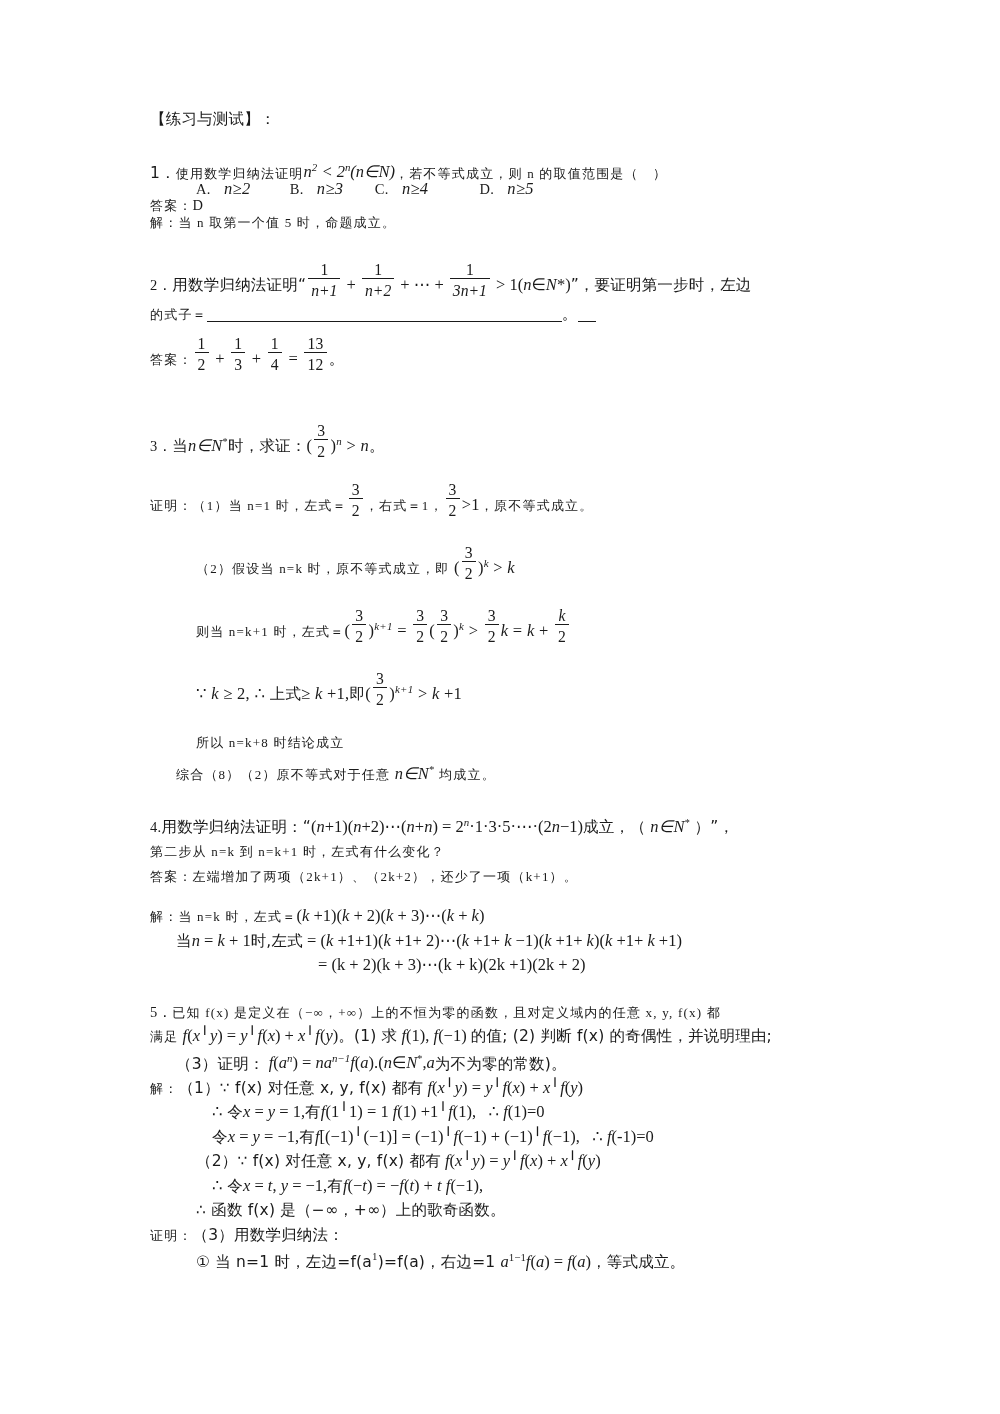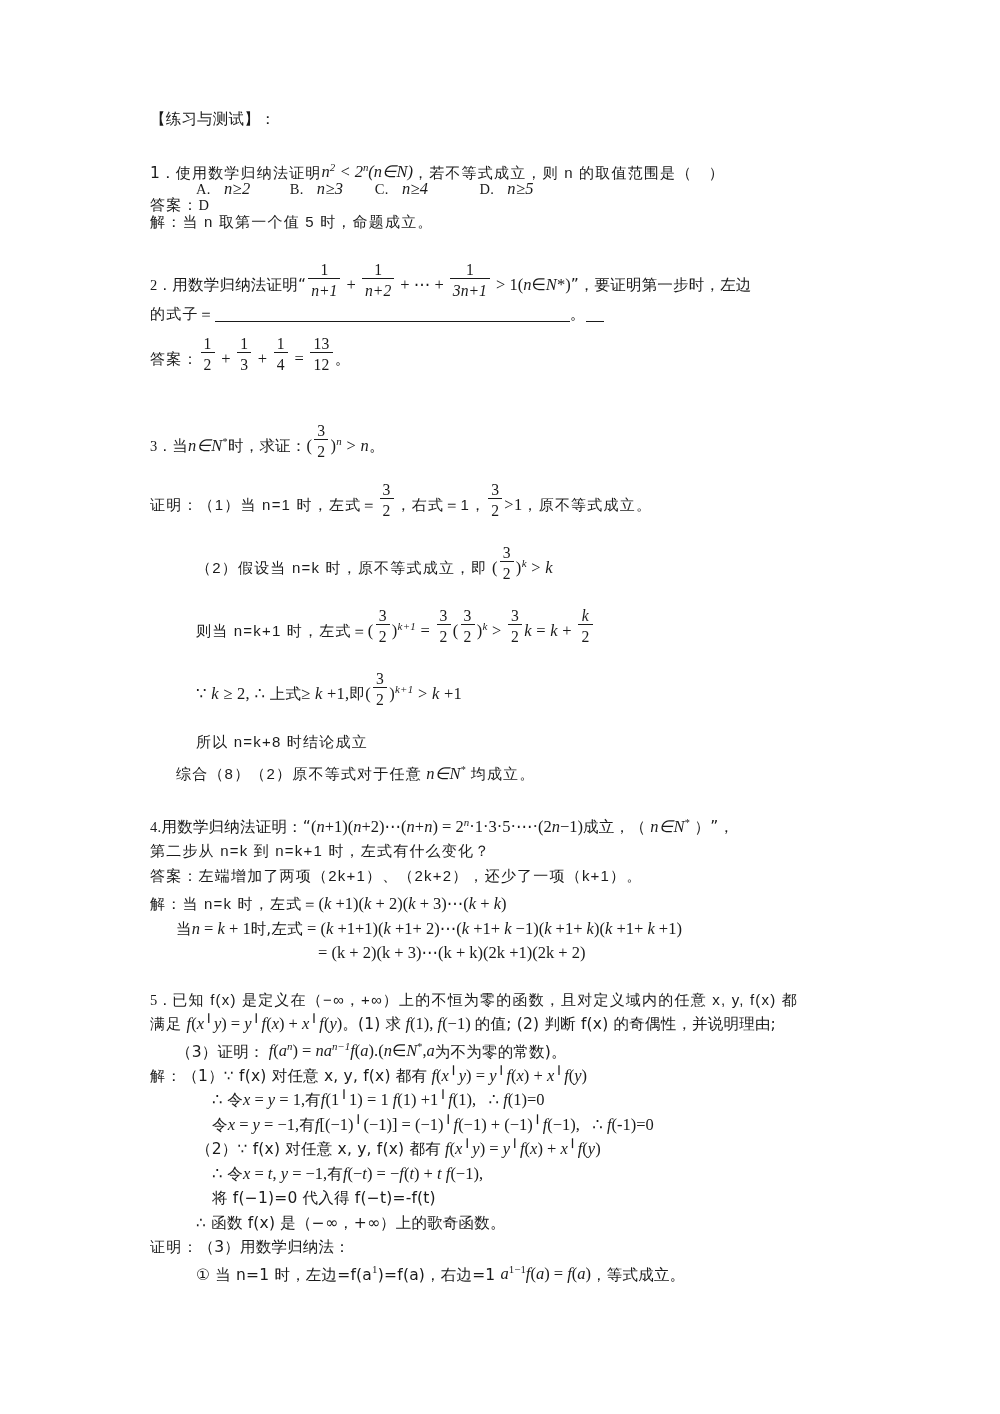--- a/index.html
+++ b/index.html
@@ -75,22 +75,22 @@
 
   .blank-line {
     display: inline-block;
     border-bottom: 1.2px solid #1a1a1a;
     height: 0.95em;
     vertical-align: -0.18em;
   }
   .w-blank { width: 355px; }
 
   .hanzi {
-    font-family: Liberation Sans, sans-serif;
-    font-size: 15px;
+    font-family: Liberation Serif, serif;
+    font-size: 13px;
     letter-spacing: 1.2px;
   }
   .hanzi-t {
     font-family: "DejaVu Sans", "Liberation Sans", sans-serif;
     font-size: 15.5px;
     letter-spacing: 0.2px;
   }
   .sml { font-size: 14.5px; }
   .box { font-family: "DejaVu Sans", sans-serif; }
 </style>
@@ -147,21 +147,21 @@
 
     <div class="gap-xl"></div>
 
     <div class="blk">
       <span class="ln"><span class="mr sml">4.</span><span class="hanzi-t">用数学归纳法证明：“</span><span class="mr tight">(<span class="mi">n</span>+1)(<span class="mi">n</span>+2)⋯(<span class="mi">n</span>+<span class="mi">n</span>) = 2<sup>n</sup>·1·3·5·⋯·(2<span class="mi">n</span>−1)</span><span class="hanzi-t">成立，（</span><span class="mi"> n∈N<span class="star">*</span> </span><span class="hanzi-t">）”，</span></span>
 
       <span class="ln" style="margin-top:8px;"><span class="hanzi">第二步从 n=k 到 n=k+1 时，左式有什么变化？</span></span>
 
       <span class="ln" style="margin-top:8px;"><span class="hanzi">答案：</span><span class="hanzi">左端增加了两项（2k+1）、（2k+2），还少了一项（k+1）。</span></span>
 
-      <span class="ln" style="margin-top:12px;"><span class="hanzi">解：</span><span class="hanzi">当 n=k 时，左式＝</span><span class="mr tight">(<span class="mi">k</span> +1)(<span class="mi">k</span> + 2)(<span class="mi">k</span> + 3)⋯(<span class="mi">k</span> + <span class="mi">k</span>)</span></span>
+      <span class="ln" style="margin-top:24px;"><span class="hanzi">解：</span><span class="hanzi">当 n=k 时，左式＝</span><span class="mr tight">(<span class="mi">k</span> +1)(<span class="mi">k</span> + 2)(<span class="mi">k</span> + 3)⋯(<span class="mi">k</span> + <span class="mi">k</span>)</span></span>
 
       <span class="ln ind1" style="margin-top:8px;"><span class="hanzi-t">当</span><span class="mr tight"><span class="mi">n</span> = <span class="mi">k</span> + 1</span><span class="hanzi-t">时,左式</span><span class="mr tight"> = (<span class="mi">k</span> +1+1)(<span class="mi">k</span> +1+ 2)⋯(<span class="mi">k</span> +1+ <span class="mi">k</span> −1)(<span class="mi">k</span> +1+ <span class="mi">k</span>)(<span class="mi">k</span> +1+ <span class="mi">k</span> +1)</span></span>
 
       <span class="ln ind6" style="margin-top:8px;"><span class="mr tight">= (k + 2)(k + 3)⋯(k + k)(2k +1)(2k + 2)</span></span>
     </div>
 
     <div class="gap-lg"></div>
 
     <div class="blk">
       <span class="ln"><span class="mr sml">5．</span><span class="hanzi">已知 f(x) 是定义在（−∞，+∞）上的不恒为零的函数，且对定义域内的任意 x, y, f(x) 都</span></span>
@@ -173,21 +173,20 @@
       <span class="ln" style="margin-top:8px;"><span class="hanzi">解：</span><span class="hanzi-t">（1）∵ f(x) 对任意 x, y, f(x) 都有</span><span class="mr tight"> <span class="mi">f</span>(<span class="mi">x</span><span class="box">╵</span><span class="mi">y</span>) = <span class="mi">y</span><span class="box">╵</span><span class="mi">f</span>(<span class="mi">x</span>) + <span class="mi">x</span><span class="box">╵</span><span class="mi">f</span>(<span class="mi">y</span>)</span></span>
 
       <span class="ln ind3" style="margin-top:8px;"><span class="mr">∴ </span><span class="hanzi-t">令</span><span class="mr tight"><span class="mi">x</span> = <span class="mi">y</span> = 1,</span><span class="hanzi-t">有</span><span class="mr tight"><span class="mi">f</span>(1<span class="box">╵</span>1) = 1 <span class="mi">f</span>(1) +1<span class="box">╵</span><span class="mi">f</span>(1), &nbsp; ∴ <span class="mi">f</span>(1)=0</span></span>
 
       <span class="ln ind3" style="margin-top:8px;"><span class="hanzi-t">令</span><span class="mr tight"><span class="mi">x</span> = <span class="mi">y</span> = −1,</span><span class="hanzi-t">有</span><span class="mr tight"><span class="mi">f</span>[(−1)<span class="box">╵</span>(−1)] = (−1)<span class="box">╵</span><span class="mi">f</span>(−1) + (−1)<span class="box">╵</span><span class="mi">f</span>(−1), &nbsp; ∴ <span class="mi">f</span>(-1)=0</span></span>
 
       <span class="ln ind2" style="margin-top:8px;"><span class="hanzi-t">（2）∵ f(x) 对任意 x, y, f(x) 都有</span><span class="mr tight"> <span class="mi">f</span>(<span class="mi">x</span><span class="box">╵</span><span class="mi">y</span>) = <span class="mi">y</span><span class="box">╵</span><span class="mi">f</span>(<span class="mi">x</span>) + <span class="mi">x</span><span class="box">╵</span><span class="mi">f</span>(<span class="mi">y</span>)</span></span>
 
       <span class="ln ind3" style="margin-top:8px;"><span class="mr">∴ </span><span class="hanzi-t">令</span><span class="mr tight"><span class="mi">x</span> = <span class="mi">t</span>, <span class="mi">y</span> = −1,</span><span class="hanzi-t">有</span><span class="mr tight"><span class="mi">f</span>(−<span class="mi">t</span>) = −<span class="mi">f</span>(<span class="mi">t</span>) + <span class="mi">t</span> <span class="mi">f</span>(−1),</span></span>
 
-      <span class="ln ind3" style="margin-top:8px;"><span class="hanzi-t">将 f(−1)=0 代入得 f(−t)=-f(t)</span></span>
 
       <span class="ln ind2" style="margin-top:8px;"><span class="hanzi-t">∴ 函数 f(x) 是（−∞，+∞）上的歌奇函数。</span></span>
 
       <span class="ln" style="margin-top:8px;"><span class="hanzi">证明：</span><span class="hanzi-t">（3）用数学归纳法：</span></span>
 
       <span class="ln ind2" style="margin-top:8px;"><span class="hanzi-t">① 当 n=1 时，左边=f(a</span><span class="mr" style="font-size:0.66em;vertical-align:super;">1</span><span class="hanzi-t">)=f(a)，右边=1 </span><span class="mr tight"><span class="mi">a</span><sup class="rm">1−1</sup><span class="mi">f</span>(<span class="mi">a</span>) = <span class="mi">f</span>(<span class="mi">a</span>)</span><span class="hanzi-t">，等式成立。</span></span>
     </div>
 
   </div>
 </div>

